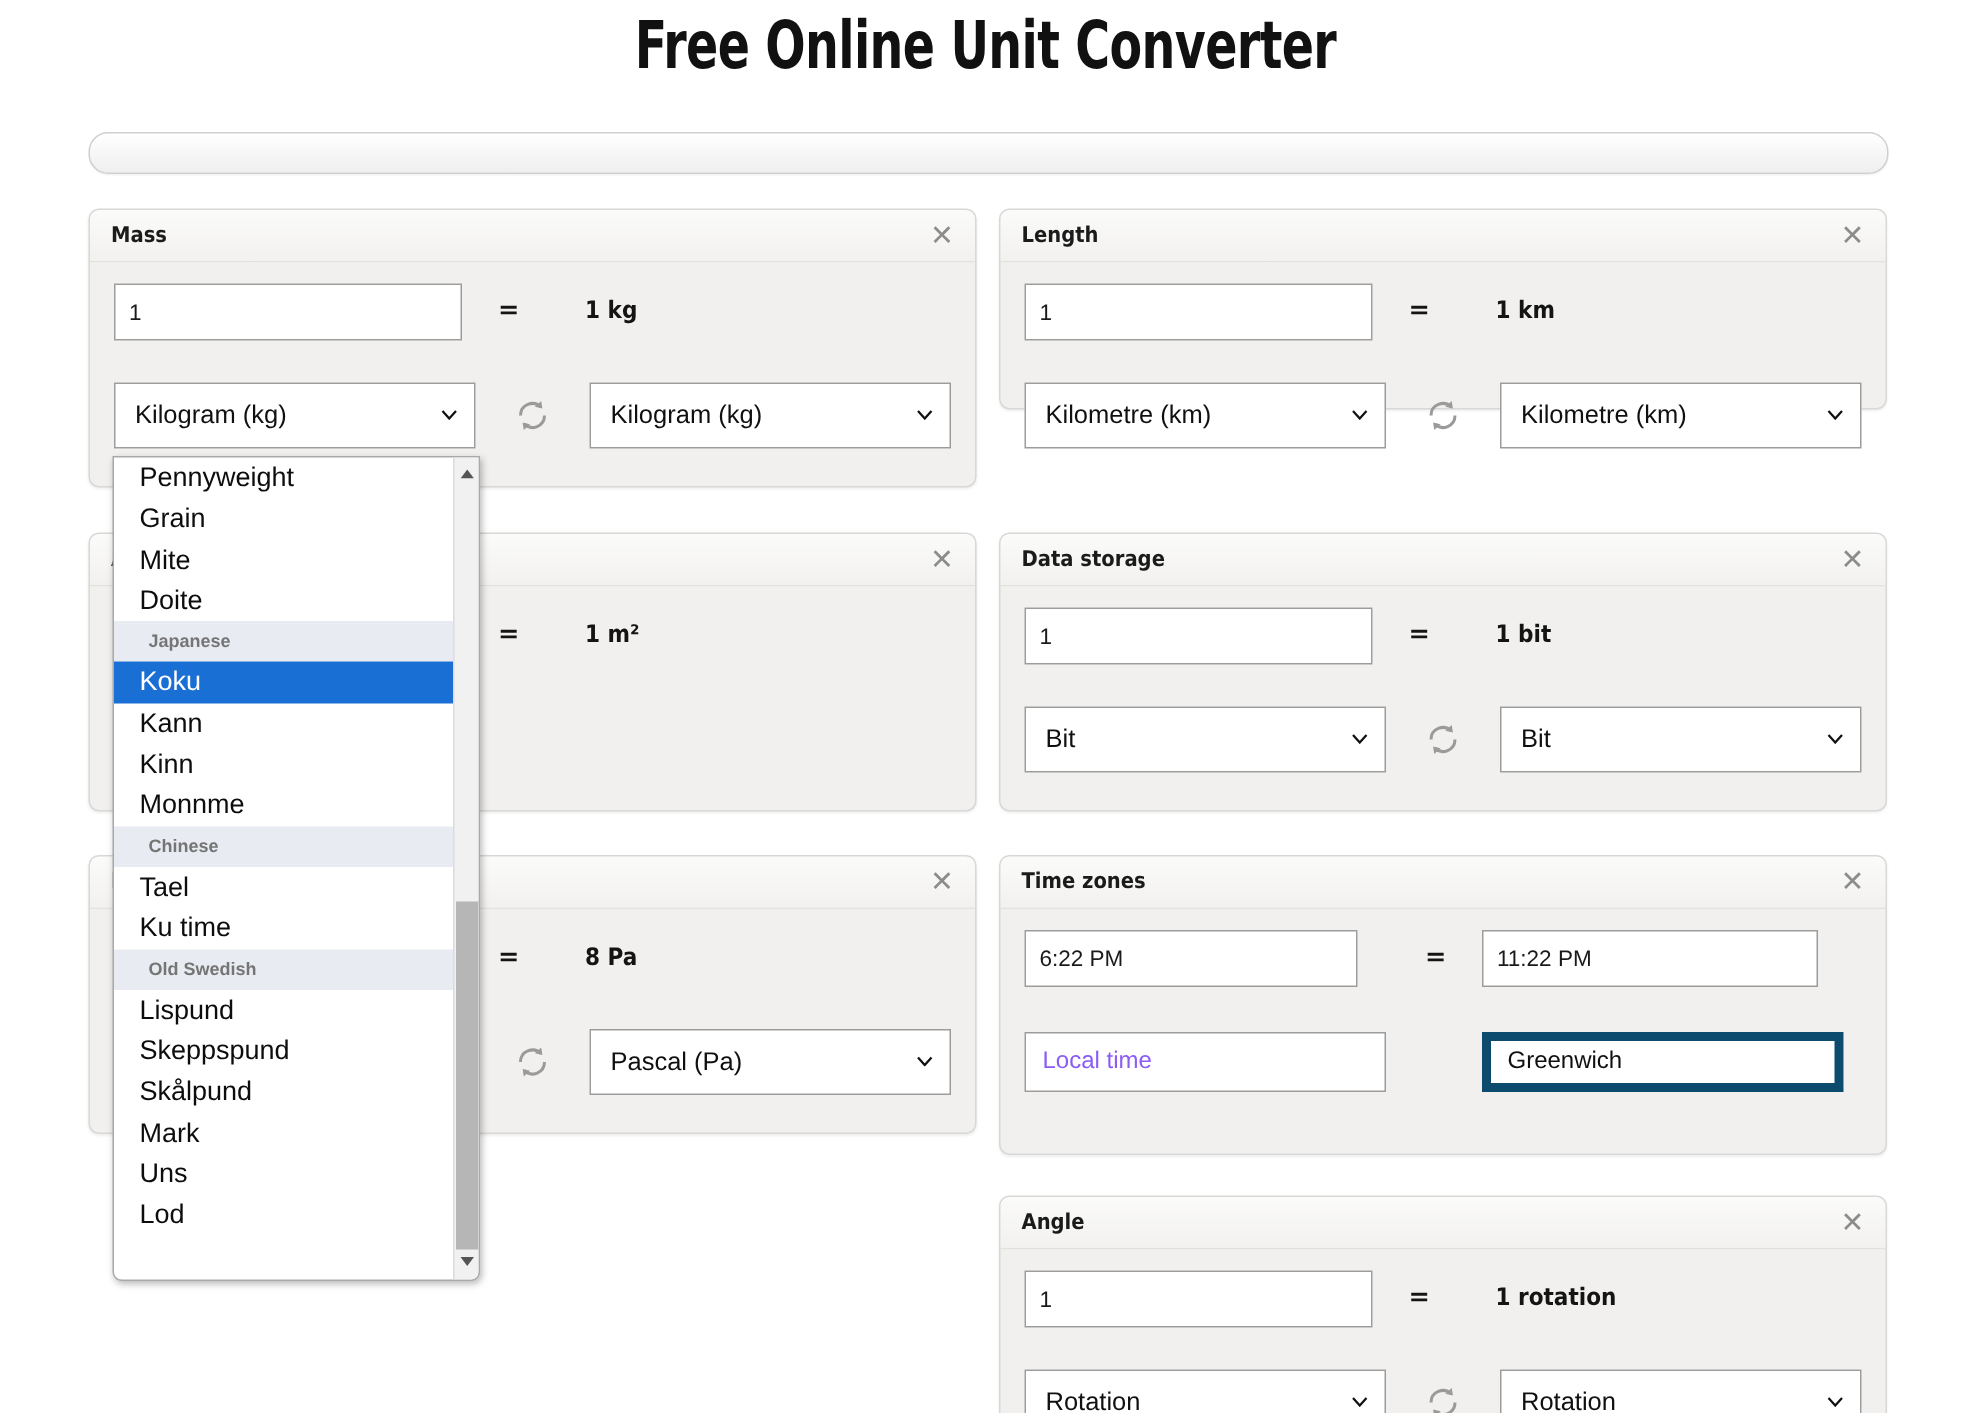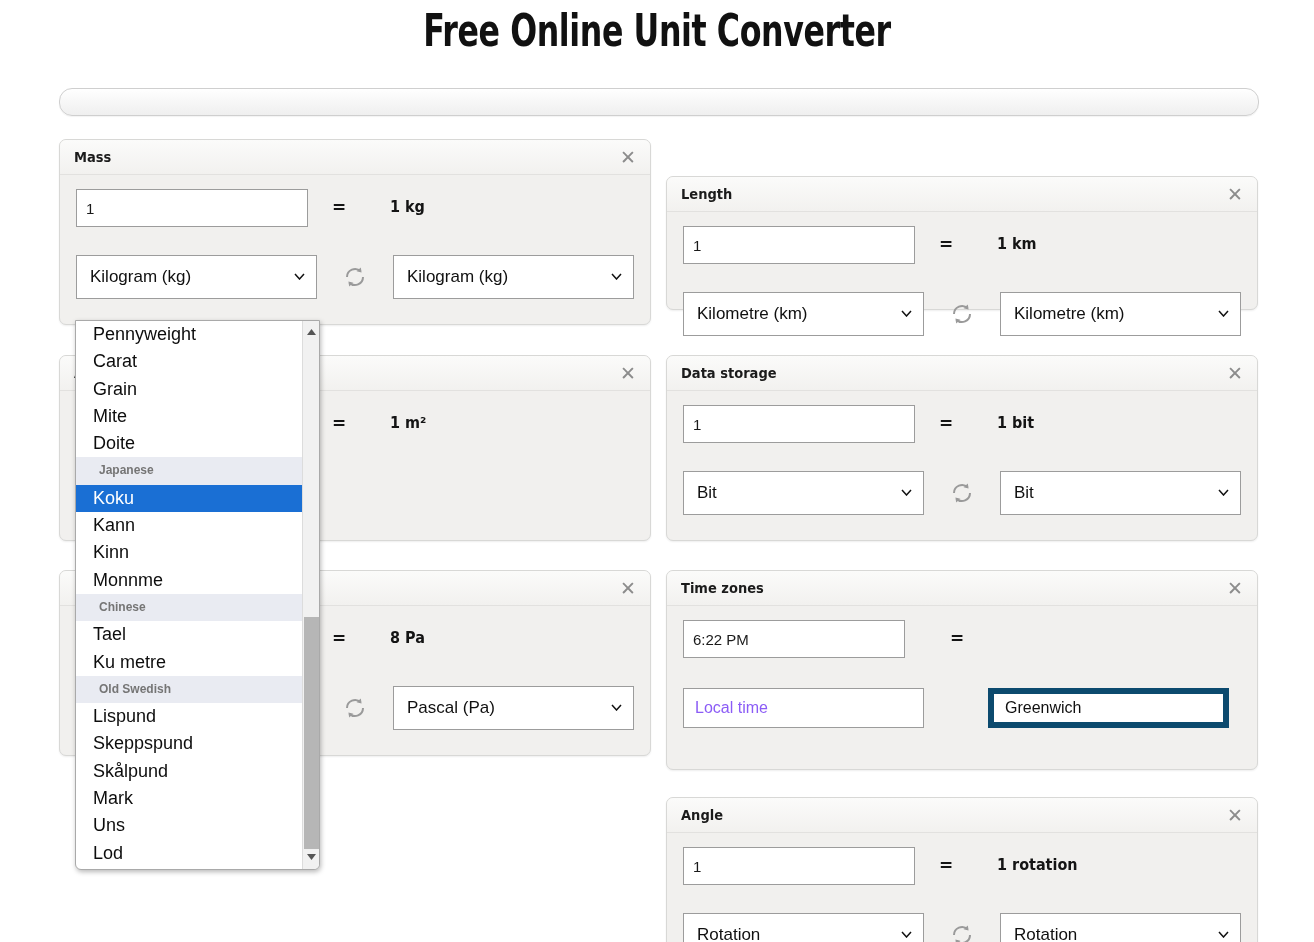--- a/index.html
+++ b/index.html
@@ -238,21 +238,20 @@
     top: 304px;
     width: 245px;
     height: 550px;
     background: #ffffff;
     border: 1px solid #a9a9a9;
     border-radius: 0 0 6px 6px;
     box-shadow: 1px 2px 5px rgba(0,0,0,0.28);
     box-sizing: border-box;
     z-index: 50;
     overflow: hidden;
-    margin-top: 16px;
   }
   .dd-list {
     position: absolute;
     left: 0; top: 0;
     width: 228px;
     height: 100%;
   }
   .dd-item {
     height: 27.3px;
     line-height: 27.3px;
@@ -399,21 +398,21 @@
       <div class="sel sel-right">
         <span>Pascal (Pa)</span>
         <svg class="caret" viewBox="0 0 11 7">
           <path d="M1 1 L5.5 6 L10 1" fill="none" stroke="#111" stroke-width="1.5"></path>
         </svg>
       </div>
     </div>
   </div>
 </div>
 
-<div class="panel" style="left:666px; top:139px; width:592px; height:134px;margin-top:37px;">
+<div class="panel" style="left:666px; top:139px; width:592px; height:134px;">
   <div class="panel-head">
     <div class="panel-title">Length</div>
     <div class="panel-close">✕</div>
   </div>
   <div class="panel-body">
     <div class="row-val">
       <input class="num-input" value="1" style="">
       <div class="eq-sign">=</div>
       <div class="result-text">1 km</div>
     </div>
@@ -480,20 +479,21 @@
 
 <div class="panel" style="left:666px; top:570px; width:592px; height:200px;">
   <div class="panel-head">
     <div class="panel-title">Time zones</div>
     <div class="panel-close">✕</div>
   </div>
   <div class="panel-body">
     <div class="row-val">
       <input class="tz-in-left" value="6:22 PM" style="">
       <div class="tz-eq">=</div>
+      <input class="tz-in-right" value="11:22 PM" style="">
     </div>
     <input class="tz-name-left" value="Local time" style="">
     <input class="tz-name-right" value="Greenwich" style="">
   </div>
 </div>
 
 <div class="panel" style="left:666px; top:797px; width:592px; height:186px;">
   <div class="panel-head">
     <div class="panel-title">Angle</div>
     <div class="panel-close">✕</div>
@@ -525,32 +525,31 @@
           <path d="M1 1 L5.5 6 L10 1" fill="none" stroke="#111" stroke-width="1.5"></path>
         </svg>
       </div>
     </div>
   </div>
 </div>
 
 <div class="dropdown">
   <div class="dd-list" id="dd-list">
       <div class="dd-item">Pennyweight</div>
-      <div class="dd-item">Carat</div>
       <div class="dd-item">Grain</div>
       <div class="dd-item">Mite</div>
       <div class="dd-item">Doite</div>
       <div class="dd-group">Japanese</div>
       <div class="dd-item selected">Koku</div>
       <div class="dd-item">Kann</div>
       <div class="dd-item">Kinn</div>
       <div class="dd-item">Monnme</div>
       <div class="dd-group">Chinese</div>
       <div class="dd-item">Tael</div>
-      <div class="dd-item">Ku metre</div>
+      <div class="dd-item">Ku time</div>
       <div class="dd-group">Old Swedish</div>
       <div class="dd-item">Lispund</div>
       <div class="dd-item">Skeppspund</div>
       <div class="dd-item">Skålpund</div>
       <div class="dd-item">Mark</div>
       <div class="dd-item">Uns</div>
       <div class="dd-item">Lod</div>
     </div>
   <div class="dd-scroll">
     <div class="dd-arrow up">

